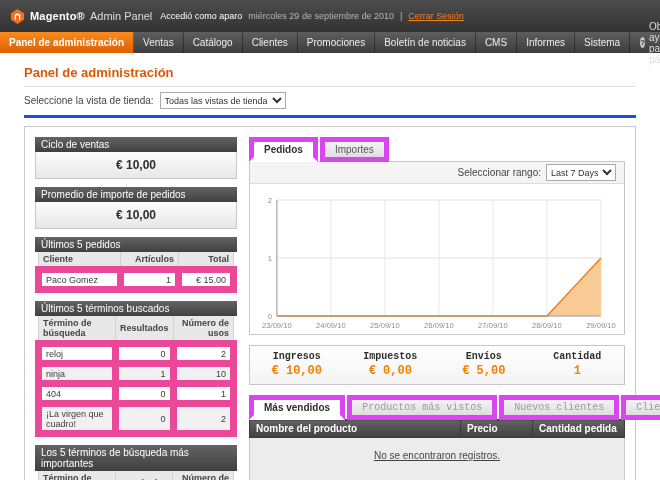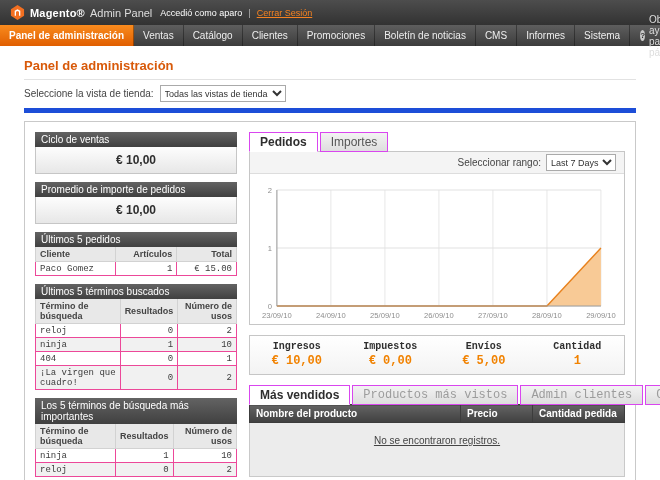--- a/index.html
+++ b/index.html
@@ -1,57 +1,57 @@
 <!DOCTYPE html>
 <html><head>
 <meta charset="utf-8">
 <style>
   *{margin:0;padding:0;box-sizing:border-box;}
   html,body{width:660px;height:480px;}
   body{font-family:"Liberation Sans","DejaVu Sans",sans-serif;background:#e7e4de;overflow:hidden;color:#333;}
 
-  .topbar{height:25px;background:linear-gradient(#4d4d4d,#323232);display:flex;align-items:center;padding:0 10px;gap:8px;}
+  .topbar{height:32px;background:linear-gradient(#4d4d4d,#323232);display:flex;align-items:center;padding:0 10px;gap:8px;}
   .logo{display:flex;align-items:center;gap:5px;cursor:pointer;}
   .logo svg{width:15px;height:15px;display:block;}
   .brand{color:#fff;font-size:11px;font-weight:bold;letter-spacing:.2px;}
   .product{color:#ddd;font-size:11px;}
   .global-search{flex:1;display:flex;justify-content:center;}
   .global-search input{width:178px;height:15px;font-size:9px;padding:0 4px;border:1px solid #1e1e1e;background:#fff;color:#555;}
   .session{display:flex;align-items:center;gap:6px;font-size:9px;white-space:nowrap;}
   .user{color:#fff;}
   .date{color:#b5b5b5;}
   .sep{color:#b5b5b5;}
   .logout{color:#f58220;text-decoration:underline;cursor:pointer;}
 
   .nav{height:21px;background:linear-gradient(#5e5e5e,#3c3c3c);display:flex;font-size:10px;color:#eee;}
   .nav-item{line-height:21px;padding:0 9px;border-right:1px solid rgba(0,0,0,.35);cursor:pointer;white-space:nowrap;}
   .nav-item.active{background:linear-gradient(#f98b1e,#e05e00);color:#fff;font-weight:bold;}
   .nav-help{margin-left:auto;display:flex;align-items:center;gap:4px;padding:0 10px;color:#ddd;cursor:pointer;font-size:10px;}
   .help-icon{width:11px;height:11px;border-radius:50%;background:#c9c9c9;color:#333;font-size:8px;font-weight:bold;display:flex;align-items:center;justify-content:center;}
 
   .content{background:#fff;padding:8px 24px 12px;}
   .page-title{color:#d85909;font-size:13px;font-weight:bold;padding:4px 0 6px;}
-  .store-row{display:flex;align-items:center;gap:6px;font-size:10px;color:#444;padding:5px 0 6px;border-top:1px solid #e2e2e2;border-bottom:5px solid #1d4ed8;margin-bottom:8px;}
+  .store-row{display:flex;align-items:center;gap:6px;font-size:10px;color:#444;padding:5px 0 6px;border-top:1px solid #e2e2e2;border-bottom:3px solid #1d4ed8;margin-bottom:8px;}
   select{font-size:9px;height:17px;border:1px solid #aaa;background:#fff;color:#333;}
 
   .dashboard{border:1px solid #c9c9c9;padding:10px;display:flex;gap:12px;background:#fff;}
   .col-left{width:202px;flex:none;}
   .col-right{flex:1;min-width:0;}
 
   .card{margin-bottom:8px;}
   .card-head{background:linear-gradient(#636363,#404040);color:#fff;font-size:10px;font-weight:normal;padding:2px 6px;}
   .card-value{border:1px solid #c6c6c6;border-top:none;background:linear-gradient(#fdfdfd,#e7e7e7);text-align:center;font-size:12px;font-weight:bold;color:#2e2e2e;padding:6px 4px;}
   .mini-table{width:100%;border-collapse:collapse;font-size:9px;color:#3c3c3c;}
   .mini-table th{background:#e8e8e8;border:1px solid #d2d2d2;border-top:none;font-size:9px;text-align:left;padding:2px 4px;color:#444;}
-  .mini-table td{border:1px solid #ec4899;padding:1.5px 4px;background:#fff;font-family:Liberation Mono, monospace;}
+  .mini-table td{border:7px solid #ec4899;padding:1.5px 4px;background:#fff;}
   .mini-table tbody tr:nth-child(even) td{background:#f1f1f1;}
   .mini-table .num{text-align:right;}
 
   .tabs{display:flex;gap:2px;position:relative;z-index:1;}
-  .tab{font-size:12px;padding:2px 10px;border:1px solid #d946ef;background:linear-gradient(#f3f3f3,#dedede);color:#555;cursor:pointer;white-space:nowrap;}
+  .tab{font-size:10px;padding:2px 10px;border:5px solid #d946ef;background:linear-gradient(#f3f3f3,#dedede);color:#555;cursor:pointer;white-space:nowrap;}
   .tab.active{background:#fff;color:#2e2e2e;font-weight:bold;border-bottom-color:#fff;}
   .tab.disabled{color:#9c9c9c;font-family:Liberation Mono, monospace;}
   .panel{border:1px solid #c6c6c6;background:#fff;margin-top:-1px;}
   .panel-toolbar{background:#f4f4f4;border-bottom:1px solid #ddd;padding:2px 8px;display:flex;justify-content:flex-end;align-items:center;gap:5px;font-size:10px;color:#444;}
   .chart-wrap{padding:8px 4px 2px;}
   .chart-wrap svg{display:block;width:100%;height:140px;}
 
   .stats{display:flex;border:1px solid #c6c6c6;margin-top:10px;background:linear-gradient(#fff,#f3f3f3);font-family:Liberation Mono, monospace;}
   .stat{flex:1;text-align:center;padding:5px 2px 6px;}
   .stat-label{font-size:10px;font-weight:bold;color:#2e2e2e;}
@@ -75,20 +75,21 @@
         <svg viewBox="0 0 16 16" aria-hidden="true">
           <polygon points="8,0 15,4.5 15,11.5 8,16 1,11.5 1,4.5" fill="#f26f21"></polygon>
           <path d="M5 11.5 V6.2 L8 4.6 L11 6.2 V11.5 H9.6 V7.1 L8 6.3 L6.4 7.1 V11.5 Z" fill="#ffffff"></path>
         </svg>
       </span>
       <span class="brand">Magento®</span>
       <span class="product">Admin Panel</span>
     </div>
     <div class="session">
       <span class="user">Accedió como aparo</span>
+      <span class="date">miércoles 29 de septiembre de 2010</span>
       <span class="sep">|</span>
       <a class="logout">Cerrar Sesión</a>
     </div>
   </div>
 
   <div class="nav">
     <div class="nav-item active">Panel de administración</div>
     <div class="nav-item">Ventas</div>
     <div class="nav-item">Catálogo</div>
     <div class="nav-item">Clientes</div>
@@ -269,21 +270,21 @@
           </div>
           <div class="stat">
             <div class="stat-label">Cantidad</div>
             <div class="stat-value">1</div>
           </div>
         </div>
 
         <div class="tabs bottom-tabs">
           <div class="tab active">Más vendidos</div>
           <div class="tab disabled">Productos más vistos</div>
-          <div class="tab disabled">Admin clientes</div>
+          <div class="tab disabled">Nuevos clientes</div>
           <div class="tab disabled">Clientes</div>
         </div>
 
         <table class="prod-table">
           <thead>
             <tr>
               <th>Nombre del producto</th>
               <th class="w-price">Precio</th>
               <th class="w-qty">Cantidad pedida</th>
             </tr>

